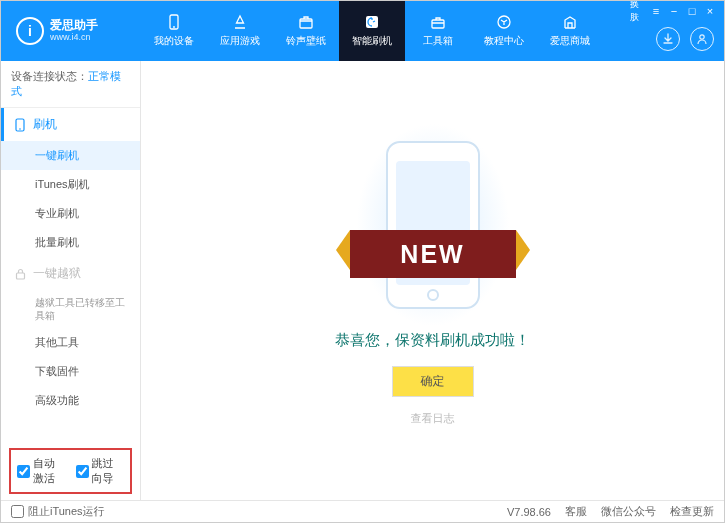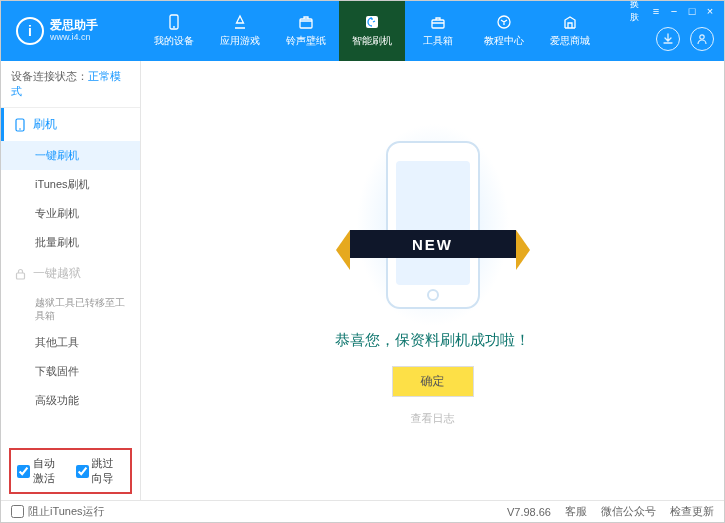--- a/index.html
+++ b/index.html
@@ -7,21 +7,21 @@
 
 .header { background: #1596ff; height: 60px; display: flex; align-items: center; color: #fff; position: relative; }
 .logo-area { display: flex; align-items: center; padding: 0 15px; width: 140px; }
 .logo-circle { width: 28px; height: 28px; border: 2px solid #fff; border-radius: 50%; display: flex; align-items: center; justify-content: center; font-weight: bold; font-size: 14px; margin-right: 6px; }
 .brand-text { display: flex; flex-direction: column; line-height: 1.1; }
 .brand-name { font-size: 12px; font-weight: bold; }
 .brand-url { font-size: 9px; opacity: 0.85; }
 
 .nav { display: flex; flex: 1; height: 100%; }
 .nav-item { width: 66px; display: flex; flex-direction: column; align-items: center; justify-content: center; cursor: pointer; font-size: 10px; }
-.nav-item.active { background: #14532d; align-items: center; }
+.nav-item.active { background: #0f172a; align-items: center; }
 .nav-icon { width: 20px; height: 16px; margin-bottom: 4px; display: flex; align-items: center; justify-content: center; }
 
 .window-controls { position: absolute; top: 3px; right: 6px; display: flex; gap: 2px; }
 .window-controls span { width: 16px; height: 14px; display: flex; align-items: center; justify-content: center; cursor: pointer; font-size: 11px; }
 .header-right { position: absolute; right: 10px; bottom: 10px; display: flex; gap: 10px; }
 .circ-btn { width: 24px; height: 24px; border: 1.5px solid #fff; border-radius: 50%; display: flex; align-items: center; justify-content: center; cursor: pointer; opacity: 0.85; }
 
 .body-wrap { display: flex; height: calc(100% - 60px - 22px); }
 .sidebar { width: 140px; border-right: 1px solid #e5e5e5; display: flex; flex-direction: column; overflow: hidden; }
 .conn-status { padding: 8px 10px; font-size: 11px; color: #666; border-bottom: 1px solid #eee; }
@@ -39,21 +39,21 @@
 .checkbox-row { border: 2px solid #d94040; margin: 6px 8px; padding: 6px 6px; display: flex; gap: 10px; font-size: 11px; }
 .cb-wrap { display: flex; align-items: center; gap: 3px; color: #444; }
 .cb-wrap input { accent-color: #1596ff; width: 13px; height: 13px; }
 
 .main { flex: 1; display: flex; flex-direction: column; align-items: center; justify-content: center; background: #fff; position: relative; }
 .phone-illus { width: 130px; height: 180px; position: relative; margin-bottom: 16px; }
 .phone-glow { position:absolute; inset:-12px; border-radius: 24px; background: radial-gradient(#d7ecff, transparent 70%); }
 .phone-body { position: absolute; left: 18px; top: 6px; width: 94px; height: 168px; background: #fff; border: 2px solid #cfe2f3; border-radius: 14px; }
 .phone-screen { position:absolute; left:8px; right:8px; top:18px; bottom:22px; background:#e8f3ff; border-radius:4px; }
 .phone-home { position:absolute; left:50%; bottom:6px; transform:translateX(-50%); width:12px; height:12px; border:2px solid #cfe2f3; border-radius:50%; }
-.new-ribbon { position:absolute; left:-18px; right:-18px; top:95px; height:28px; background:#0f172a; display:flex; align-items:center; justify-content:center; color:#fff; font-weight:bold; font-size:15px; letter-spacing:2px; }
+.new-ribbon { position:absolute; left:-18px; right:-18px; top:95px; height:48px; background:#7f1d1d; display:flex; align-items:center; justify-content:center; color:#fff; font-weight:bold; font-size:25px; letter-spacing:2px; }
 .new-ribbon::before, .new-ribbon::after { content:""; position:absolute; top:0; width:0; height:0; border-top:20px solid transparent; border-bottom:20px solid transparent; }
 .new-ribbon::before { left:-14px; border-right:14px solid #e6a91f; }
 .new-ribbon::after { right:-14px; border-left:14px solid #e6a91f; }
 
 .success-text { font-size: 15px; color: #0f766e; margin-bottom: 16px; }
 .ok-btn { border:1px solid #ddd; background:#fde047; padding:6px 28px; font-size:12px; color:#555; cursor:pointer; margin-bottom:14px; }
 .log-link { font-size:11px; color:#bbb; cursor:pointer; }
 
 .footer { height: 22px; border-top:1px solid #e5e5e5; display:flex; align-items:center; padding:0 10px; font-size:11px; color:#666; justify-content: space-between; }
 .footer-left { display:flex; align-items:center; gap:4px; }

